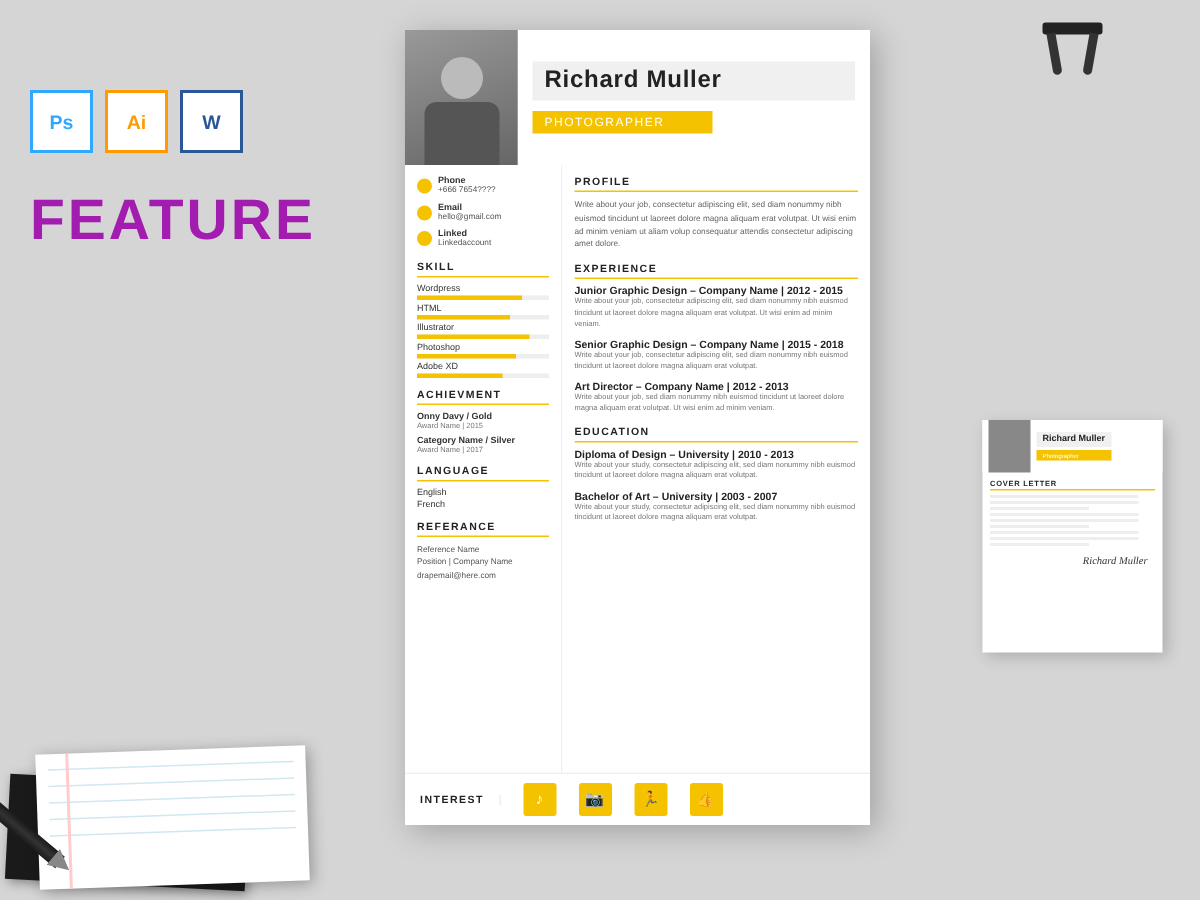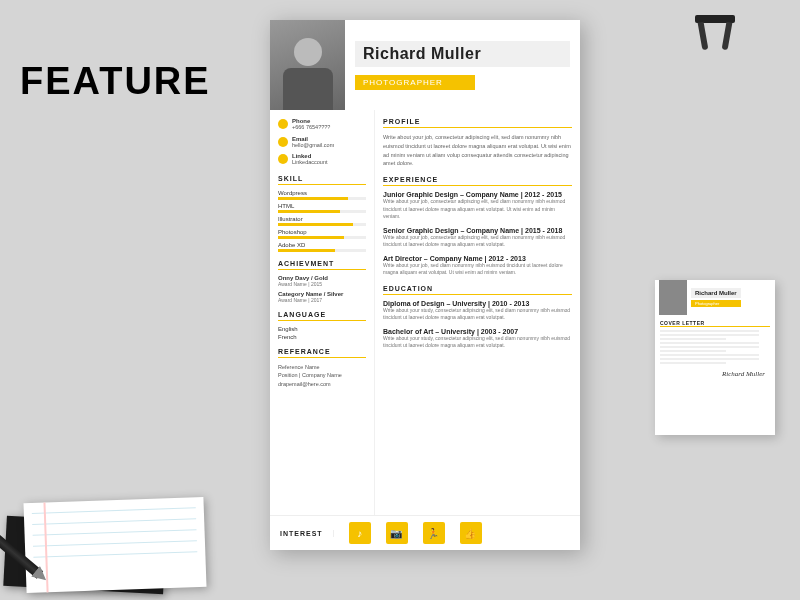--- a/index.html
+++ b/index.html
@@ -59,21 +59,21 @@
       color: #333;
     }
 
     .sw-icon.ps { color: #31a8ff; border-color: #31a8ff; }
     .sw-icon.ai { color: #ff9a00; border-color: #ff9a00; }
     .sw-icon.wd { color: #2b5797; border-color: #2b5797; }
 
     .feature-title {
       font-size: 38px;
       font-weight: 900;
-      color: #000000;
+      color: #a21caf;
       letter-spacing: 2px;
       text-transform: uppercase;
     }
 
     .feature-list {
       list-style: none;
       padding: 0;
     }
 
     .feature-list li {
@@ -538,20 +538,25 @@
     }
 
   </style>
 </head>
 <body>
 
 <div class="page-container">
 
   <div class="left-panel">
 
+    <div class="software-icons">
+      <div class="sw-icon ps">Ps</div>
+      <div class="sw-icon ai">Ai</div>
+      <div class="sw-icon wd">W</div>
+    </div>
 
     <div class="feature-title">FEATURE</div>
 
   </div>
 
   <div class="top-binder">
     <div class="binder-top"></div>
     <div class="binder-left-arm"></div>
     <div class="binder-right-arm"></div>
   </div>

